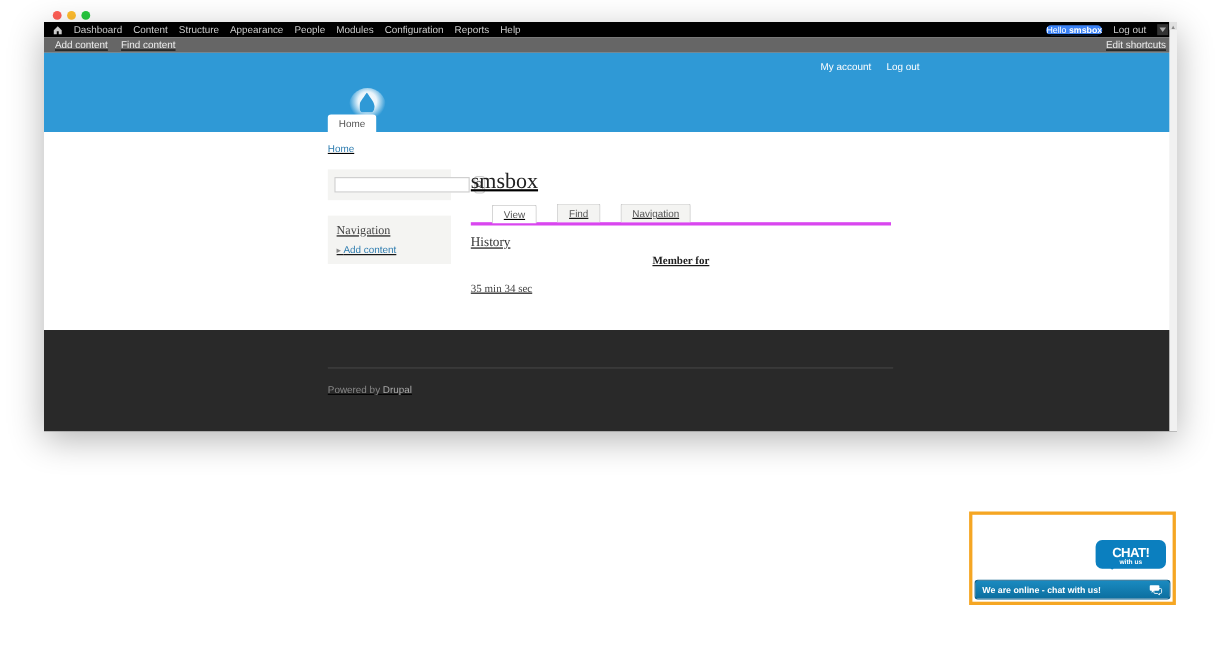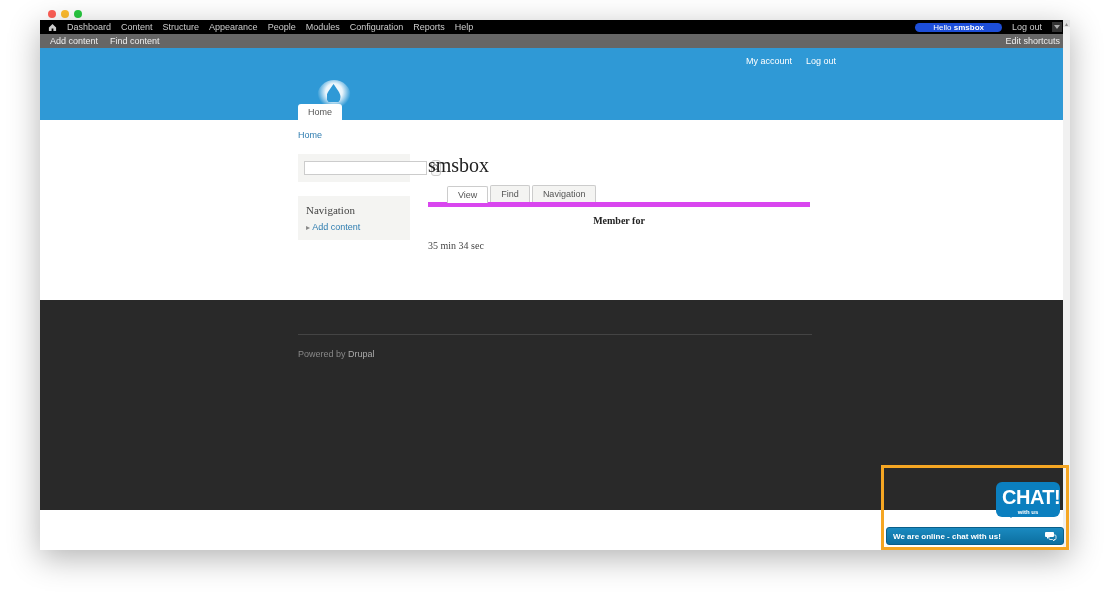--- a/index.html
+++ b/index.html
@@ -12,24 +12,25 @@
   position: relative;
   overflow: hidden;
 }
 
 
 .window-frame {
   position: absolute;
   left: 40px;
   top: 20px;
   width: 1030px;
-  height: 530px;
+  height: 372px;
   box-shadow: 0 8px 30px rgba(0,0,0,0.3);
   background: #fff;
   overflow: hidden;
+  text-decoration: underline;
 }
 
 .mac-dots {
   position: absolute;
   left: 48px;
   top: 10px;
   display: flex;
   gap: 5px;
 }
 .mac-dots span {
@@ -47,21 +48,21 @@
   height: 14px;
   display: flex;
   align-items: center;
   justify-content: space-between;
   padding: 0 8px;
   font-size: 9px;
 }
 .admin-bar .left, .admin-bar .right { display: flex; align-items: center; gap: 10px; }
 .admin-bar a { color: #ccc; text-decoration: none; cursor: pointer; }
 .admin-bar .home-icon { width:9px; height:9px; display:inline-block; }
-.admin-bar .hello { background:#1d4ed8; border-radius:7px; padding:0 18px; color:#fff; font-size:8px;}
+.admin-bar .hello { background:#3b82f6; border-radius:7px; padding:0 0; color:#fff; font-size:8px;}
 .admin-bar .hello b { font-weight:bold; }
 .admin-bar .caret { width:10px; height:10px; background:#333; display:flex; align-items:center; justify-content:center; }
 
 
 .shortcut-bar {
   background: #666;
   color: #eee;
   height: 14px;
   display: flex;
   align-items: center;
@@ -178,22 +179,22 @@
 .main-content { flex:1; padding-right:260px; }
 .main-content h1 {
   font-family: Georgia, serif;
   font-weight:normal;
   font-size:20px;
   color:#222;
   margin-bottom:8px;
 }
 .content-tabs {
   display:flex;
-  gap:2px;
-  border-bottom:5px solid #d946ef;
+  gap:18px;
+  border-bottom:3px solid #d946ef;
   margin-bottom:8px;
   padding-left:19px;
 }
 .content-tabs .ct {
   border:1px solid #ccc;
   border-bottom:none;
   padding:3px 10px;
   font-size:9px;
   background:#f4f4f2;
   color:#555;
@@ -271,21 +272,21 @@
 }
 .chat-bubble .bubble-body {
   background:#0b7fbf;
   border-radius:6px;
   padding:4px 6px 2px 6px;
   color:#fff;
   text-align:center;
   position:relative;
 }
 .chat-bubble .bubble-body .big {
-  font-weight:900; font-size:20px; letter-spacing:-0.5px;
+  font-weight:900; font-size:12px; letter-spacing:-0.5px;
   font-family: Arial Black, Arial, sans-serif;
 }
 .chat-bubble .bubble-body .small {
   font-size:6px; font-weight:bold;
 }
 .chat-bubble .bubble-body::after{
   content:"";
   position:absolute;
   bottom:-6px; left:10px;
   border:5px solid transparent;
@@ -400,20 +401,21 @@
         </div>
       </div>
 
       <div class="main-content">
         <h1>smsbox</h1>
         <div class="content-tabs">
           <span class="ct active">View</span>
           <span class="ct">Find</span>
           <span class="ct">Navigation</span>
         </div>
+        <h2>History</h2>
         <div class="field-label">Member for</div>
         <div class="field-value">35 min 34 sec</div>
       </div>
     </div>
   </div>
 
   <div class="dark-footer">
     <div class="inner">
       <hr>
       <div class="powered">

